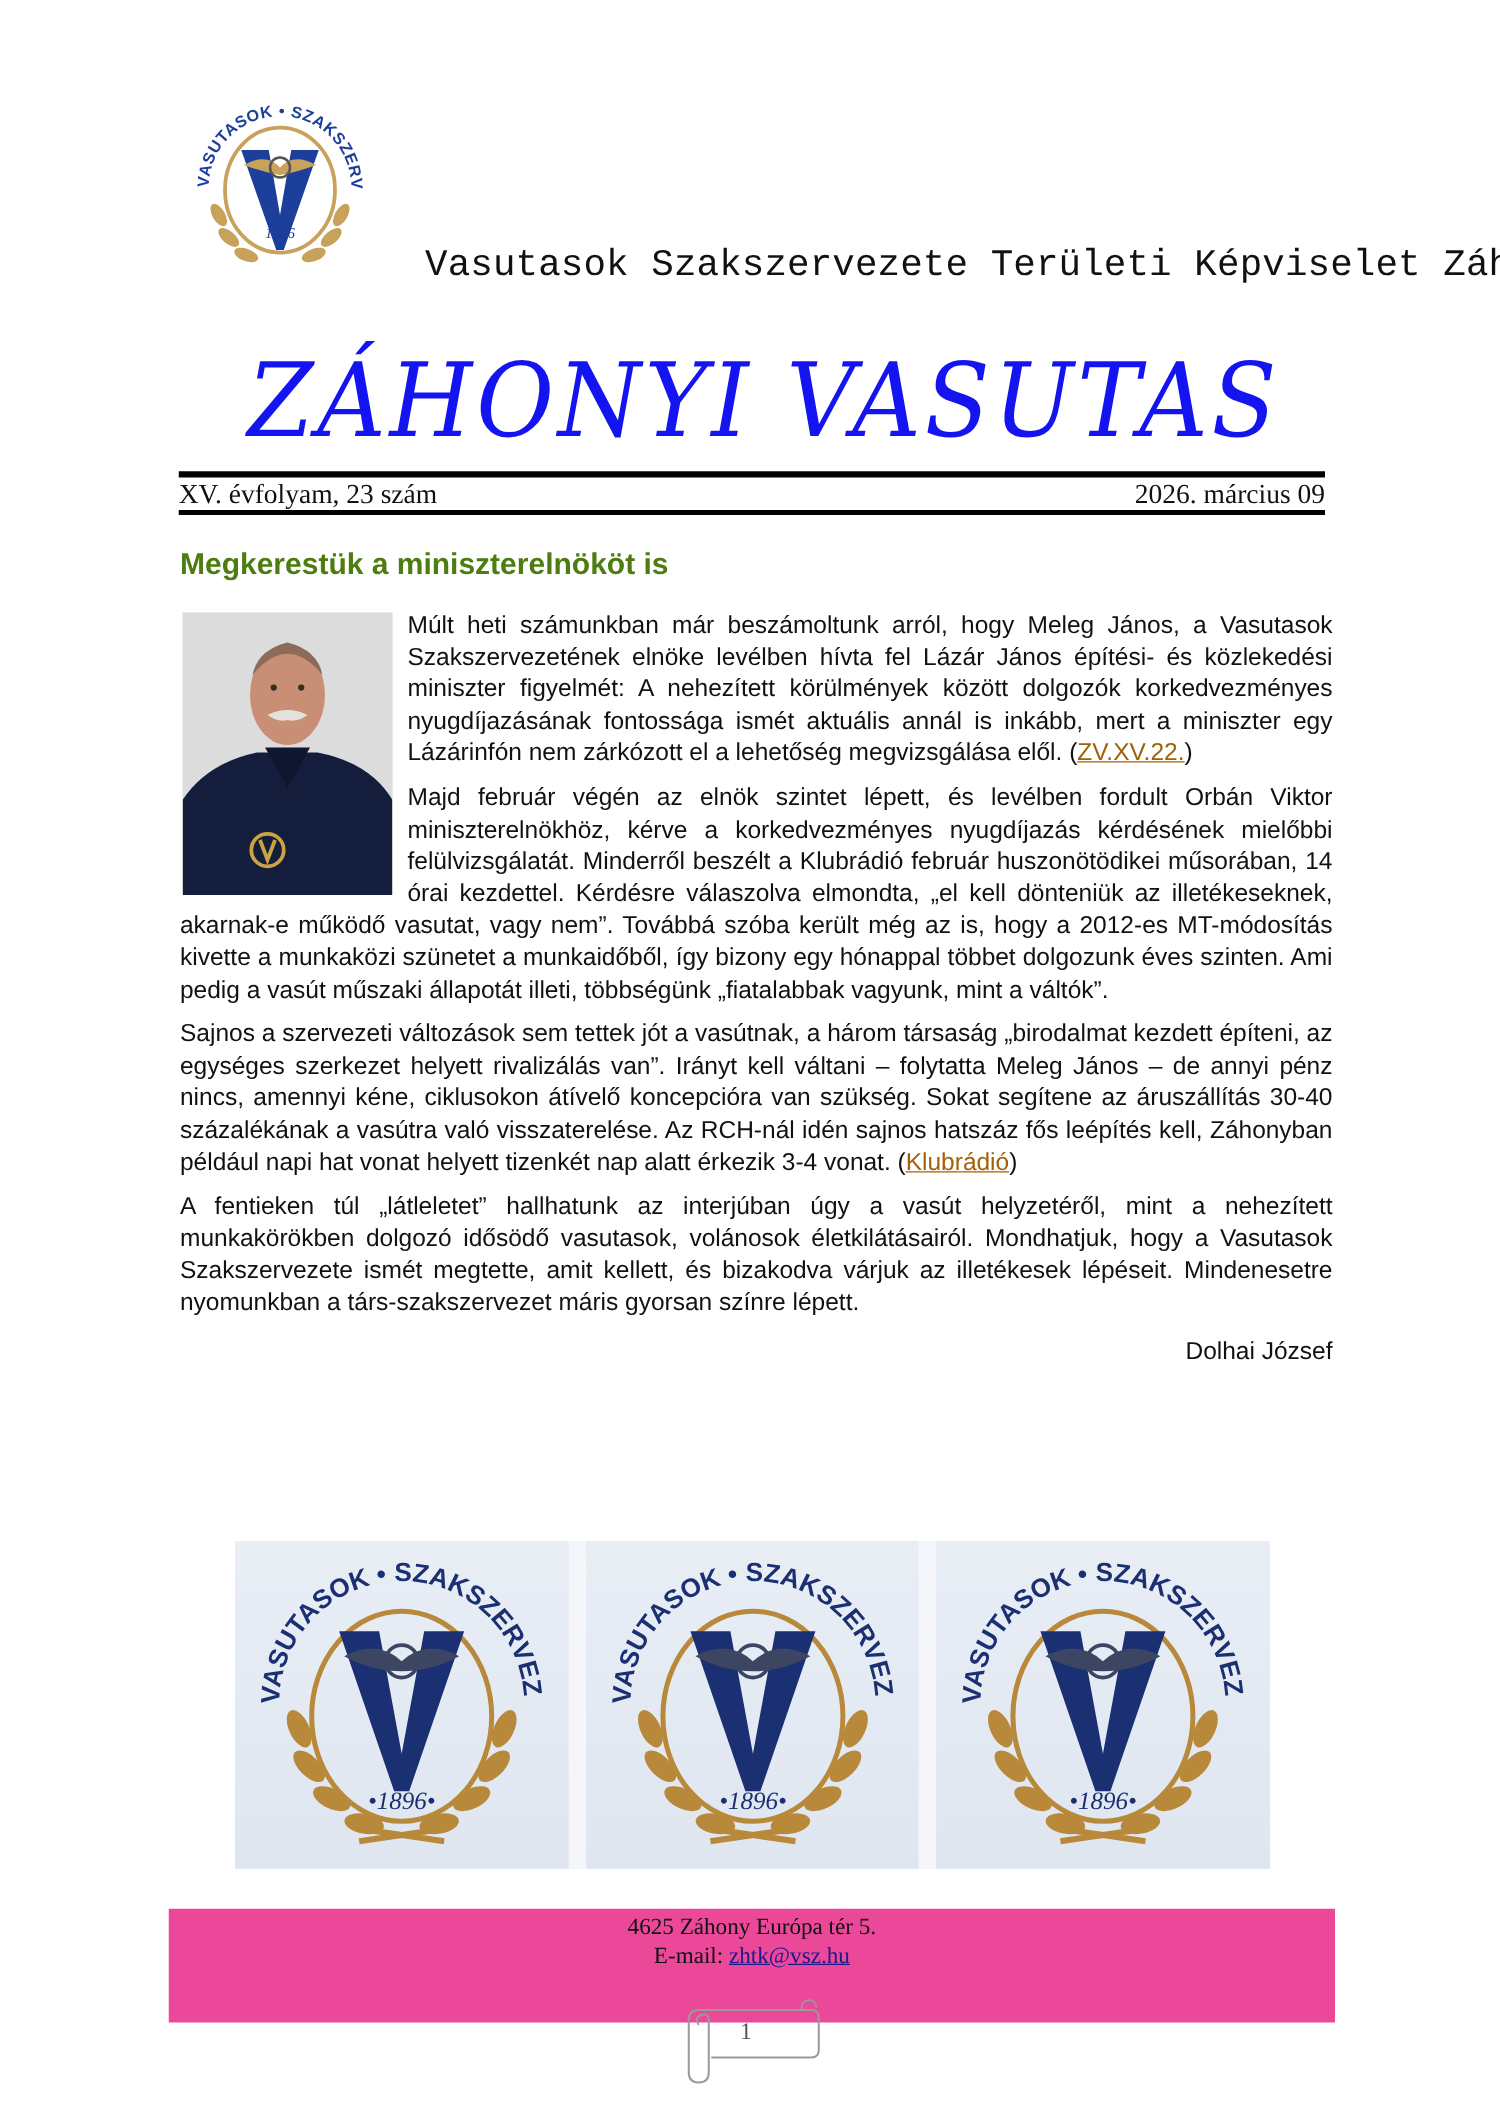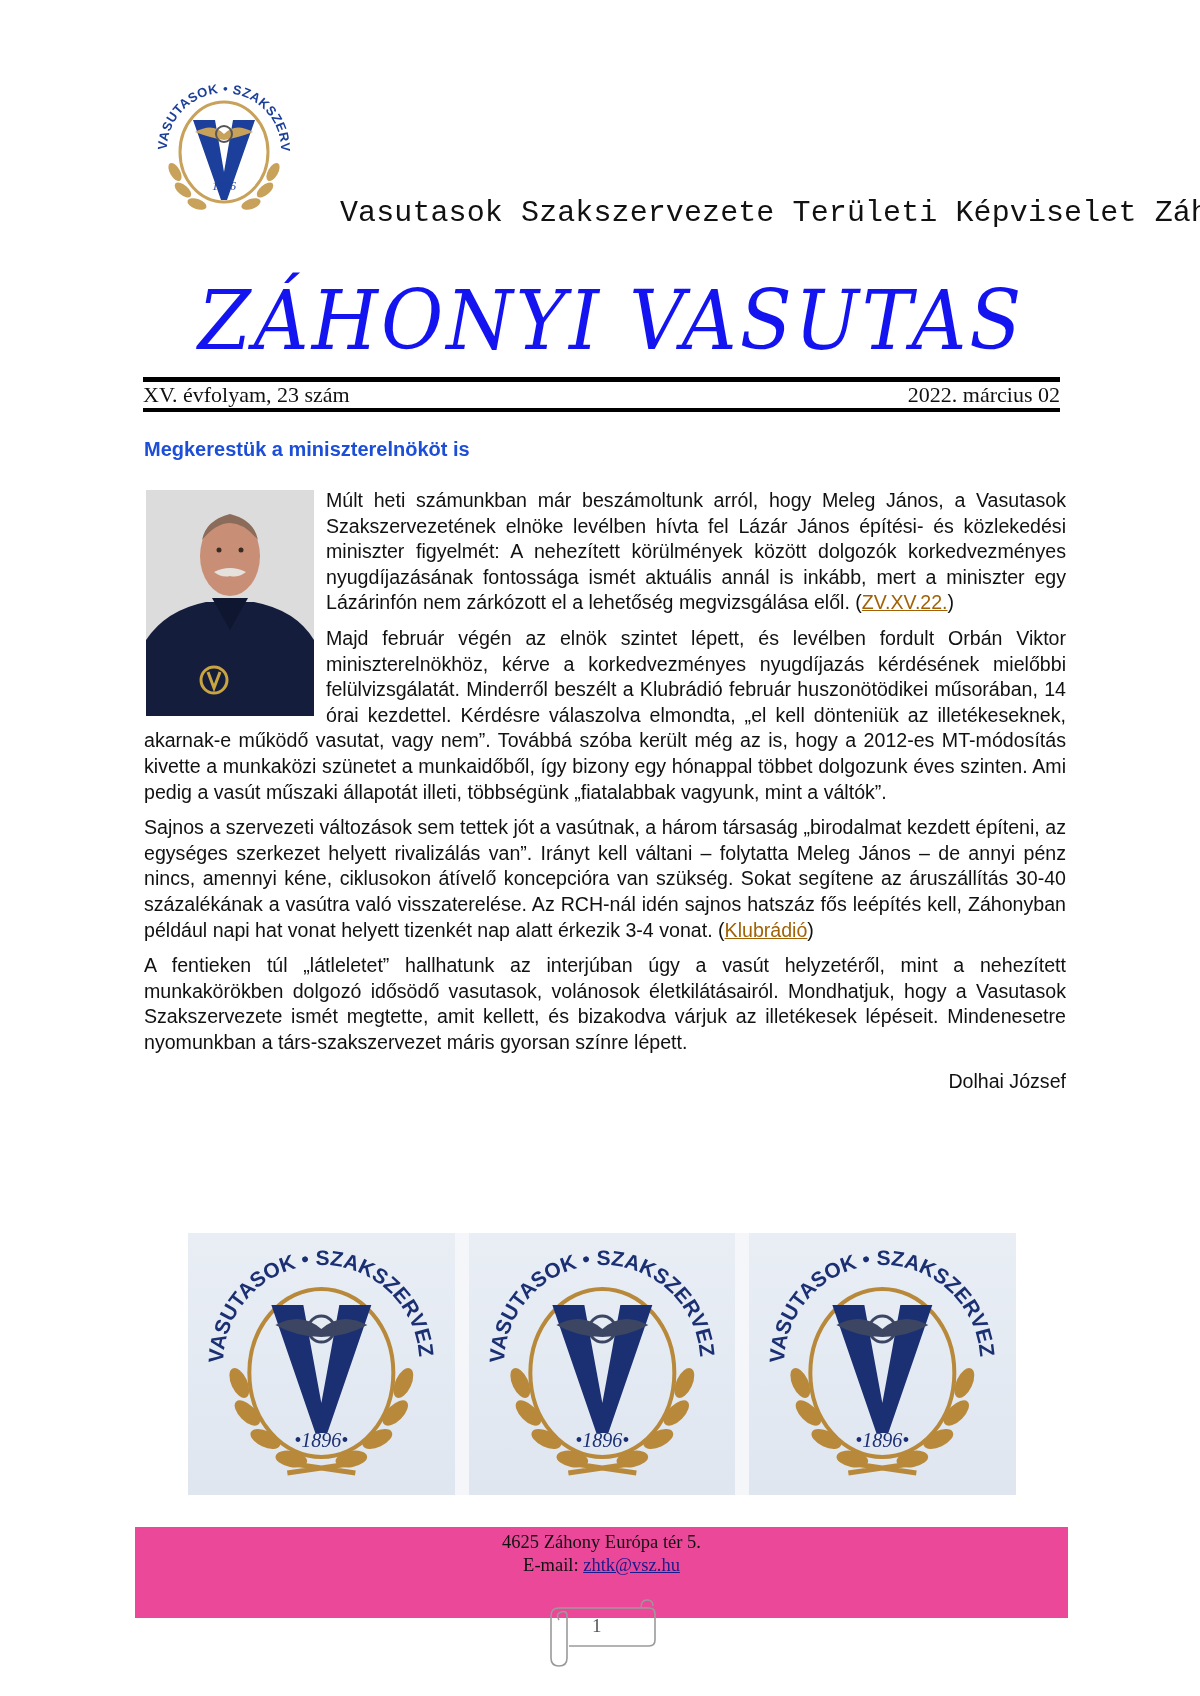--- a/index.html
+++ b/index.html
@@ -12,21 +12,21 @@
 
   
   #masthead { left: 198px; top: 272px; width: 830px; font-family: "DejaVu Serif", "Liberation Serif", serif; font-style: italic; font-size: 76px; color: #1414f0; white-space: nowrap; letter-spacing: 3px; transform: scaleY(1.08); transform-origin: left top; }
 
   .rule { left: 143px; width: 917px; background: #000; }
   #rule-top { top: 377px; height: 5px; }
   #rule-bottom { top: 408px; height: 4px; }
   #issue-line { left: 143px; width: 917px; top: 382px; height: 26px; font-family: "Liberation Serif", serif; font-size: 22px; display: flex; justify-content: space-between; align-items: flex-start; color: #111; }
 
   
-  #headline { left: 144px; top: 438px; font-size: 20px; font-weight: bold; color: #1d4ed8; white-space: nowrap; }
+  #headline { left: 144px; top: 438px; font-size: 24px; font-weight: bold; color: #4d7c0f; white-space: nowrap; }
   #photo { left: 146px; top: 490px; width: 168px; height: 226px; background: #dcdcdc; overflow: hidden; }
   #article { left: 144px; top: 488px; width: 922px; font-size: 19.6px; line-height: 25.6px; text-align: justify; color: #111; }
   #article p { margin: 0 0 10px 0; }
   #article .float-spacer { float: left; width: 182px; height: 232px; }
   #article a { color: #a16207; text-decoration: underline; }
   #signature { text-align: right; margin-top: 14px; }
 
   
   #banner { left: 188px; top: 1233px; width: 828px; height: 262px; display: flex; background: #e8edf4; }
   .banner-panel { flex: 1; position: relative; background: linear-gradient(180deg, #e9eef5 0%, #dfe6f0 100%); border-right: 14px solid #f4f6fa; }
@@ -64,21 +64,21 @@
     </g>
     <text x="79" y="118" text-anchor="middle" font-family="Liberation Serif, serif" font-style="italic" font-size="12" fill="#1b3f9a">1896</text>
   </svg>
 </div>
 <div id="org-subtitle" class="abs">Vasutasok Szakszervezete Területi Képviselet Záhony</div>
 
 <div id="masthead" class="abs">ZÁHONYI VASUTAS</div>
 <div id="rule-top" class="abs rule"></div>
 <div id="issue-line" class="abs">
   <span>XV. évfolyam, 23 szám</span>
-  <span>2022. március 02</span>
+  <span>2026. március 09</span>
 </div>
 <div id="rule-bottom" class="abs rule"></div>
 
 <div id="headline" class="abs">Megkerestük a miniszterelnököt is</div>
 
 <div id="photo" class="abs">
   <svg viewBox="0 0 168 226" width="168" height="226">
     <rect width="168" height="226" fill="#dcdcdc"></rect>
     <path d="M0,226 L0,150 Q20,120 60,112 L108,112 Q150,120 168,150 L168,226 Z" fill="#141d3c"></path>
     <path d="M66,108 L84,140 L102,108 Z" fill="#0f1630"></path>

